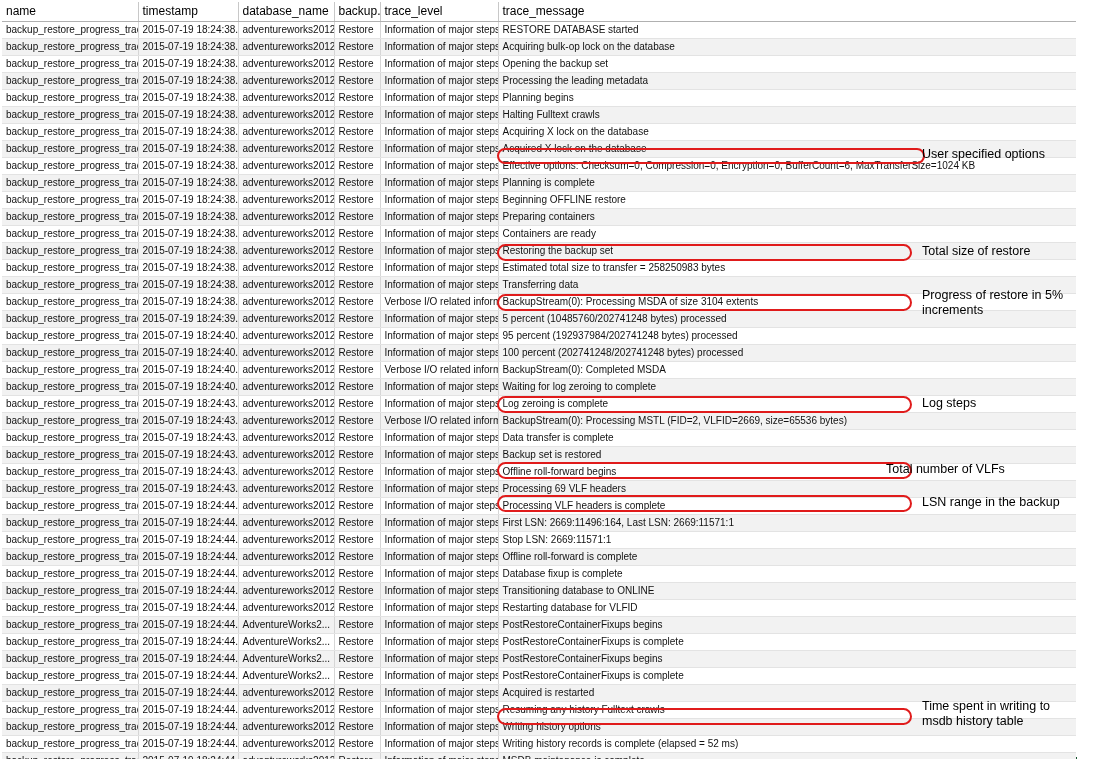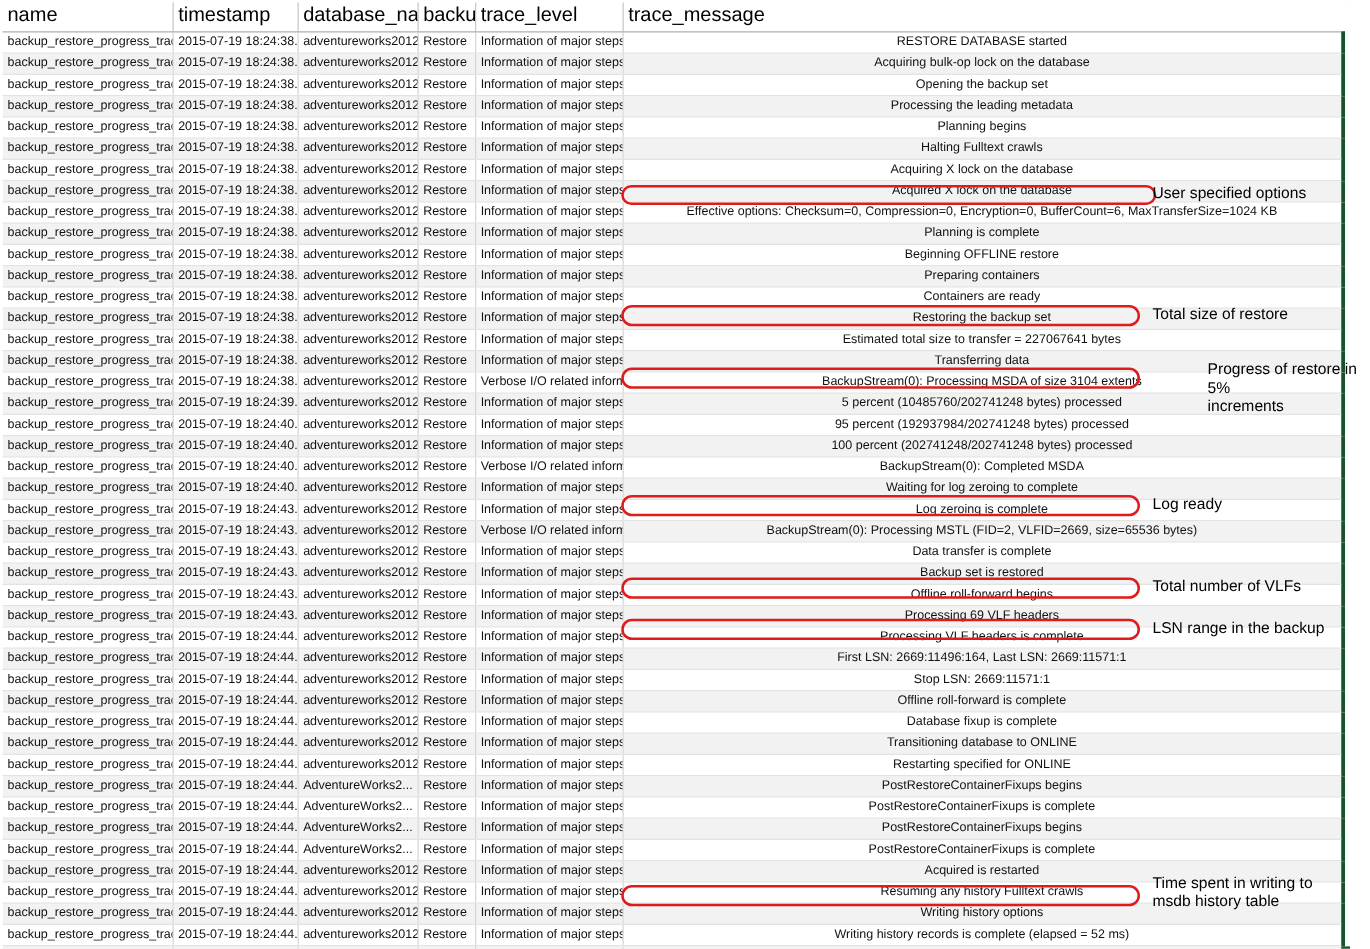--- a/index.html
+++ b/index.html
@@ -30,21 +30,21 @@
   }
   table.trace-grid col.c-name    { width: 136px; }
   table.trace-grid col.c-ts      { width: 100px; }
   table.trace-grid col.c-db      { width: 96px; }
   table.trace-grid col.c-op      { width: 46px; }
   table.trace-grid col.c-lvl     { width: 118px; }
   table.trace-grid col.c-msg     { width: 578px; }
 
   table.trace-grid th {
     font-weight: normal;
-    font-size: 16px;
+    font-size: 12px;
     text-align: left;
     padding: 2px 4px 3px 4px;
     border-right: 1px solid #c8c8c8;
     border-bottom: 1px solid #b0b0b0;
     background: #ffffff;
     color: #000;
     white-space: nowrap;
     overflow: hidden;
   }
   table.trace-grid td {
@@ -56,22 +56,21 @@
     overflow: hidden;
     text-overflow: clip;
     height: 12px;
     line-height: 12px;
     color: #111;
   }
   table.trace-grid tr.row-alt td {
     background: #f2f2f2;
   }
   table.trace-grid td.msg {
-    border-right: 7px solid #14532d;
-    text-align: center;
+    border-right: 1px solid #14532d;
   }
   
   #right-pad {
     position: absolute;
     left: 1076px;
     top: 2px;
     width: 20px;
     height: 755px;
     background: #ffffff;
   }
@@ -228,21 +227,21 @@
           <td class="op">Restore</td>
           <td class="lvl">Information of major steps in ...</td>
           <td class="msg">Restoring the backup set</td>
         </tr>
         <tr>
           <td class="name">backup_restore_progress_trace</td>
           <td class="ts">2015-07-19 18:24:38....</td>
           <td class="db">adventureworks2012</td>
           <td class="op">Restore</td>
           <td class="lvl">Information of major steps in ...</td>
-          <td class="msg">Estimated total size to transfer = 227067641 bytes</td>
+          <td class="msg">Estimated total size to transfer = 258250983 bytes</td>
         </tr>
         <tr class="row-alt">
           <td class="name">backup_restore_progress_trace</td>
           <td class="ts">2015-07-19 18:24:38....</td>
           <td class="db">adventureworks2012</td>
           <td class="op">Restore</td>
           <td class="lvl">Information of major steps in ...</td>
           <td class="msg">Transferring data</td>
         </tr>
         <tr>
@@ -388,21 +387,21 @@
           <td class="op">Restore</td>
           <td class="lvl">Information of major steps in ...</td>
           <td class="msg">Transitioning database to ONLINE</td>
         </tr>
         <tr>
           <td class="name">backup_restore_progress_trace</td>
           <td class="ts">2015-07-19 18:24:44....</td>
           <td class="db">adventureworks2012</td>
           <td class="op">Restore</td>
           <td class="lvl">Information of major steps in ...</td>
-          <td class="msg">Restarting specified for ONLINE</td>
+          <td class="msg">Restarting database for VLFID</td>
         </tr>
         <tr class="row-alt">
           <td class="name">backup_restore_progress_trace</td>
           <td class="ts">2015-07-19 18:24:44....</td>
           <td class="db">AdventureWorks2...</td>
           <td class="op">Restore</td>
           <td class="lvl">Information of major steps in ...</td>
           <td class="msg">PostRestoreContainerFixups begins</td>
         </tr>
         <tr>
@@ -474,24 +473,24 @@
 </div>
 
 <div id="right-pad"></div>
 
 <div id="anno-layer">
     <div class="anno-box" style="left: 497px; top: 148px; width: 428px; height: 16px; border-color: rgb(224, 27, 27);"></div>
     <div class="anno-label" style="left: 922px; top: 147px;">User specified options</div>
     <div class="anno-box" style="left: 497px; top: 244px; width: 415px; height: 17px; border-color: rgb(224, 27, 27);"></div>
     <div class="anno-label" style="left: 922px; top: 244px;">Total size of restore</div>
     <div class="anno-box" style="left: 497px; top: 294px; width: 415px; height: 17px; border-color: rgb(224, 27, 27);"></div>
-    <div class="anno-label" style="left: 922px; top: 288px; margin-left: 44px;">Progress of restore in 5%
+    <div class="anno-label" style="left: 922px; top: 288px;">Progress of restore in 5%
 increments</div>
     <div class="anno-box" style="left: 497px; top: 396px; width: 415px; height: 17px; border-color: rgb(224, 27, 27);"></div>
-    <div class="anno-label" style="left: 922px; top: 396px;">Log ready</div>
+    <div class="anno-label" style="left: 922px; top: 396px;">Log steps</div>
     <div class="anno-box" style="left: 497px; top: 462px; width: 415px; height: 17px; border-color: rgb(224, 27, 27);"></div>
-    <div class="anno-label" style="left: 922px; top: 462px;">Total number of VLFs</div>
+    <div class="anno-label" style="left: 886px; top: 462px;">Total number of VLFs</div>
     <div class="anno-box" style="left: 497px; top: 495px; width: 415px; height: 17px; border-color: rgb(224, 27, 27);"></div>
     <div class="anno-label" style="left: 922px; top: 495px;">LSN range in the backup</div>
     <div class="anno-box" style="left: 497px; top: 708px; width: 415px; height: 17px; border-color: rgb(224, 27, 27);"></div>
     <div class="anno-label" style="left: 922px; top: 699px;">Time spent in writing to
 msdb history table</div>
   </div>
 
 </body></html>

